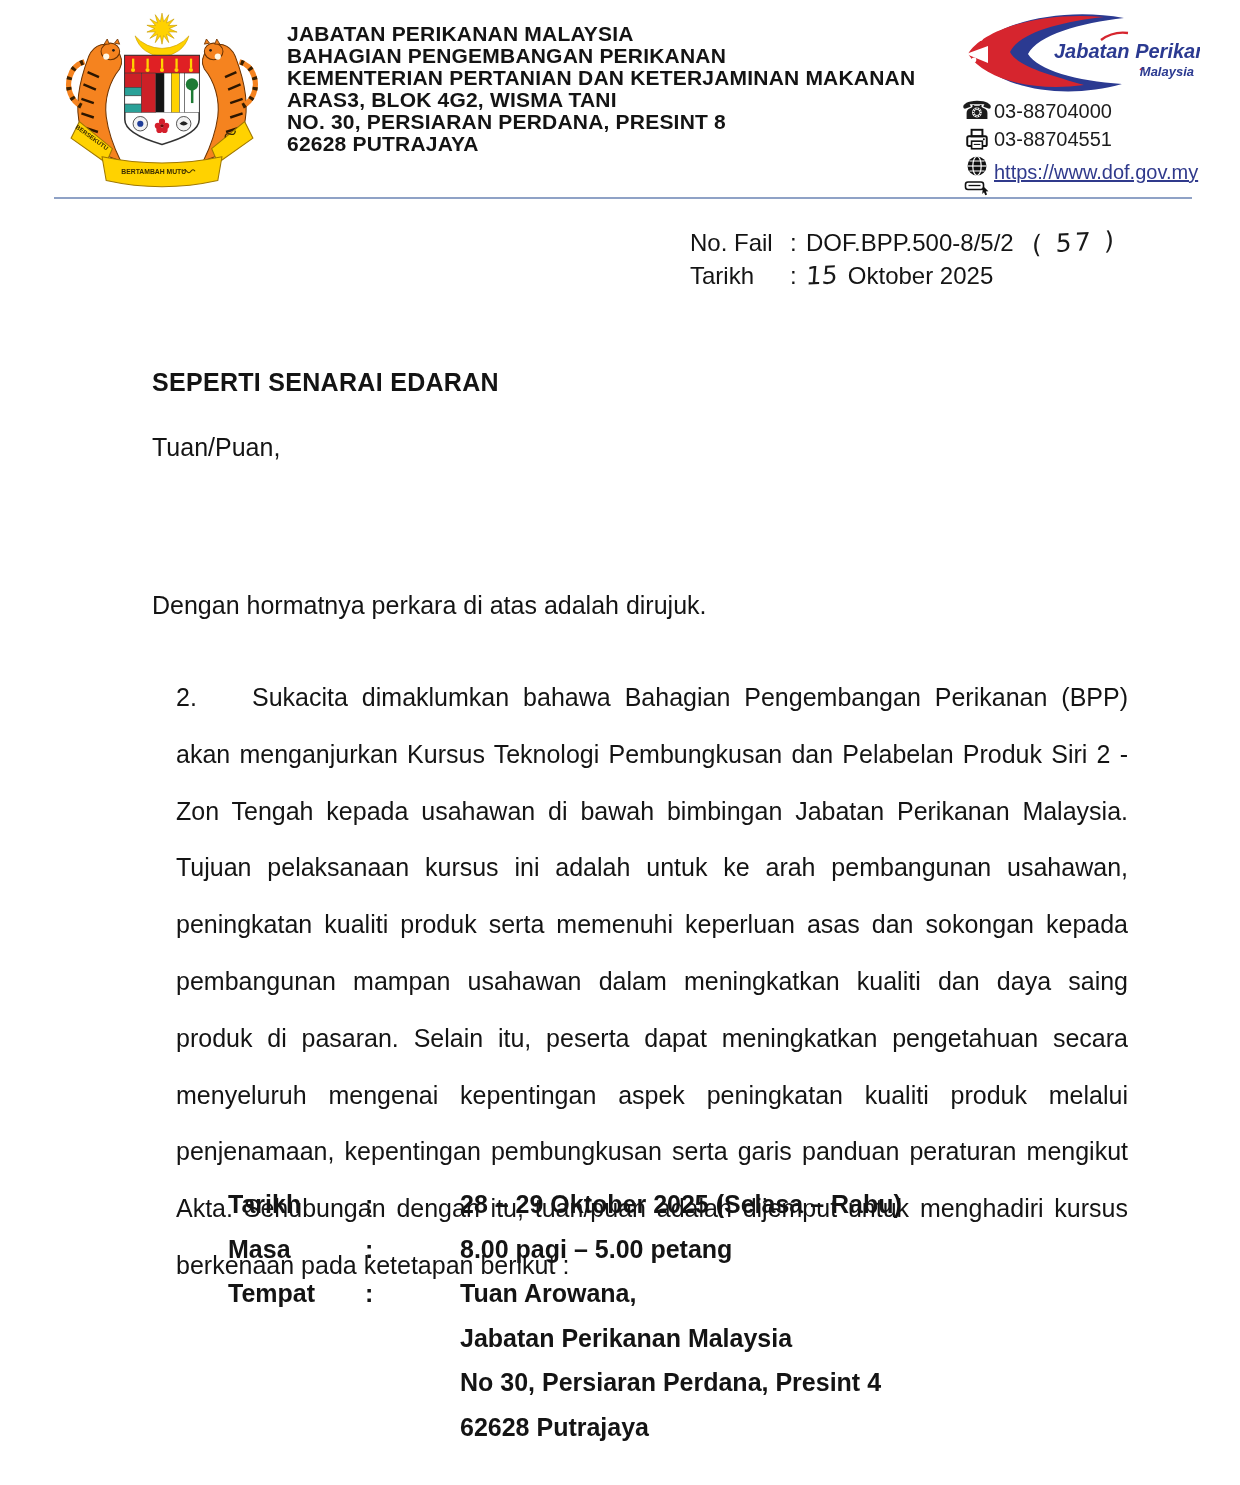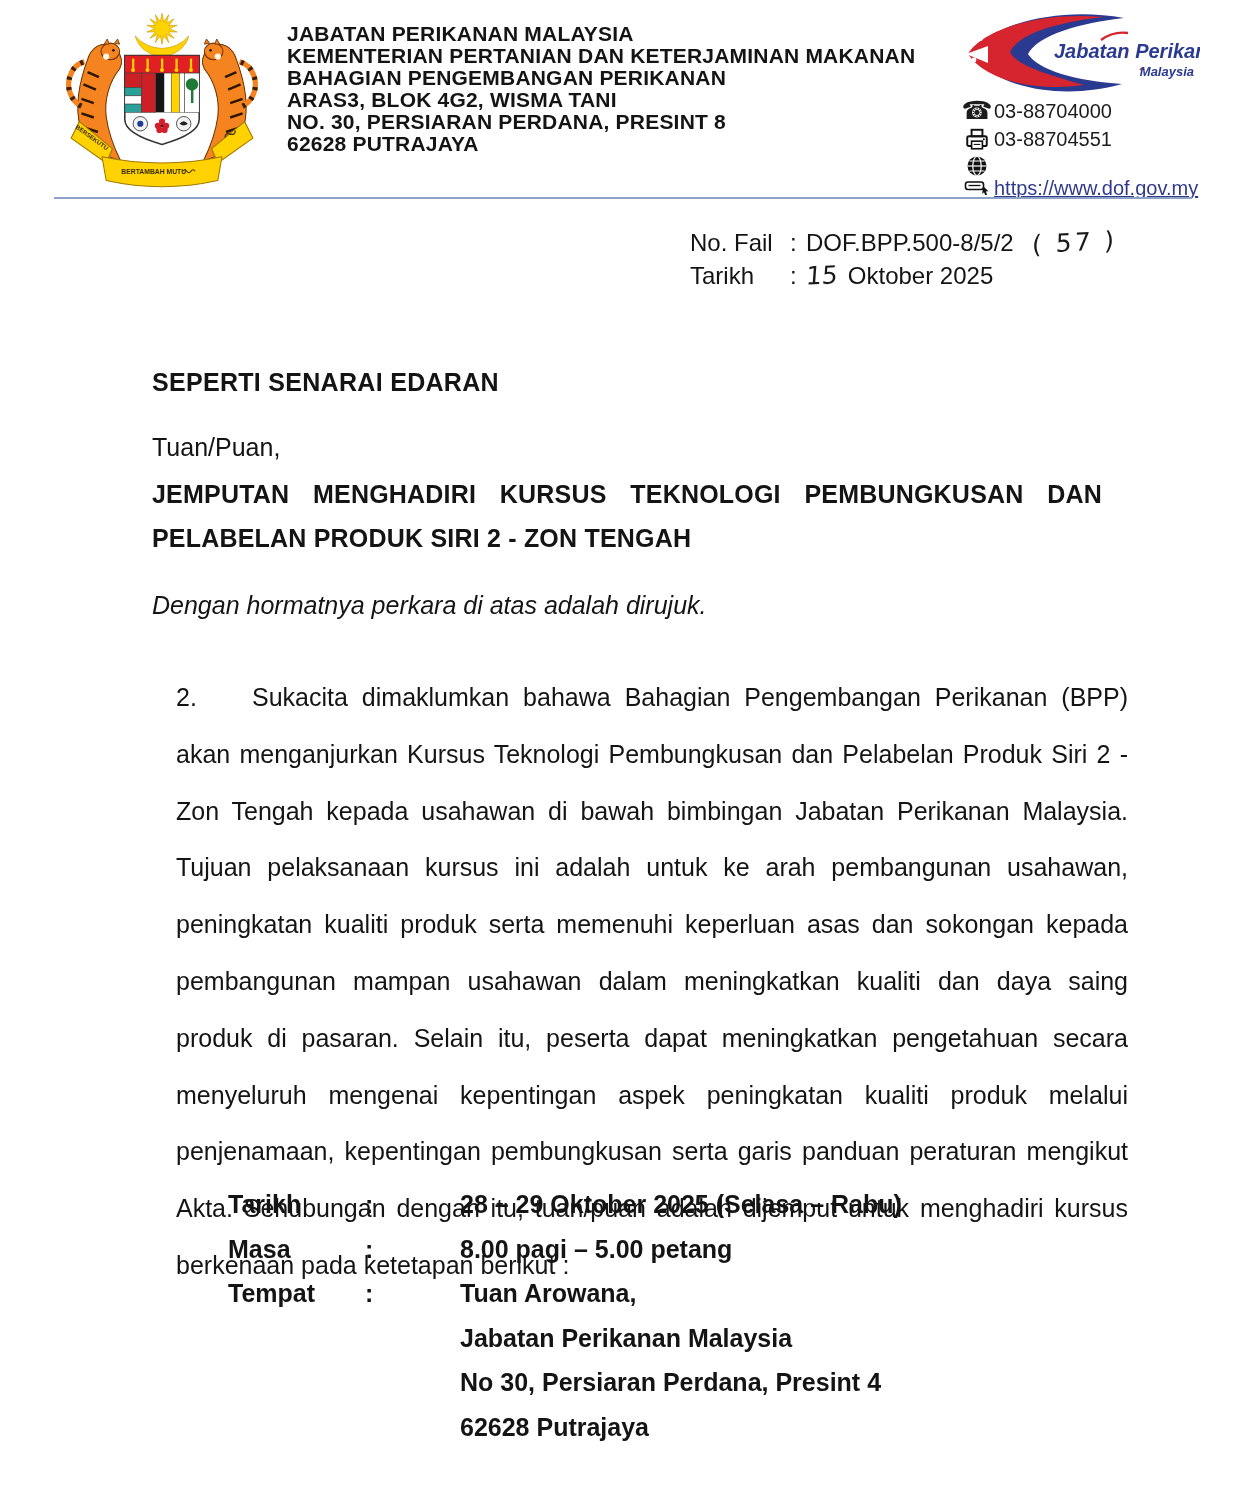--- a/index.html
+++ b/index.html
@@ -14,34 +14,34 @@
   }
   
   .crest{position:absolute;left:58px;top:8px;width:208px;height:186px;}
   .agency{position:absolute;left:287px;top:23px;font-weight:bold;font-size:21px;line-height:22px;letter-spacing:.2px;white-space:nowrap;}
   .logo{position:absolute;left:948px;top:8px;width:252px;height:88px;}
   .contacts{position:absolute;left:960px;top:99px;font-size:20px;color:#1c1c1c;}
   .contact-row{display:flex;align-items:center;margin-bottom:3px;}
   .contact-row .ico{width:34px;flex:0 0 34px;display:flex;justify-content:center;}
   .phone-glyph{font-family:"DejaVu Sans",sans-serif;font-size:25px;line-height:24px;}
   .contact-row.web{align-items:flex-start;}
-  .contact-row.web .txt{margin-top:22px;}
+  .contact-row.web .txt{margin-top:6px;}
   .link{color:#303a8c;text-decoration:underline;}
   .divider{position:absolute;left:54px;top:197px;width:1138px;height:2px;background:#8fa2c6;}
   
   .fileinfo{position:absolute;left:664px;top:226px;font-size:24px;line-height:33px;}
   .file-row{display:grid;grid-template-columns:100px 16px auto;margin-left:26px;}
   .hand{font-family:"DejaVu Sans",sans-serif;display:inline-block;transform:rotate(-3deg) skewX(-5deg);font-size:25px;color:#1a1a1a;}
   .hand.num57{letter-spacing:3px;margin-left:18px;}
   .hand.day{margin-right:10px;transform:rotate(-2deg) skewX(-6deg);}
   
   .distribution{position:absolute;left:152px;top:352px;font-size:25px;font-weight:bold;letter-spacing:.3px;margin-top:16px;}
   .salutation{position:absolute;left:152px;top:433px;font-size:25px;}
   .subject{position:absolute;left:152px;top:472px;width:950px;font-size:25px;font-weight:bold;line-height:44px;text-align:justify;letter-spacing:.2px;}
-  .intro{position:absolute;left:152px;top:591px;font-size:25px;font-style:italic;}
+  .intro{position:absolute;left:152px;top:591px;font-size:25px;}
   .para2{position:absolute;left:152px;top:669px;width:952px;font-size:25px;line-height:56.8px;text-align:justify;margin-left:24px;}
   .para-num{display:inline-block;width:76px;}
   
   .details{position:absolute;left:228px;top:1182px;font-size:25px;font-weight:bold;}
   .detail-row{display:grid;grid-template-columns:137px 95px auto;line-height:44.6px;}
   .detail-cont{display:grid;grid-template-columns:232px auto;line-height:44.6px;}
   .nowrap{white-space:nowrap;}
 </style>
 </head>
 <body>
@@ -115,22 +115,22 @@
         <text x="31" y="127" font-size="6" font-weight="bold" fill="#3a2c00" text-anchor="middle" transform="rotate(36 31 127)" font-family="Liberation Sans, sans-serif">BERSEKUTU</text>
         <text x="92" y="161" font-size="6.6" font-weight="bold" fill="#3a2c00" text-anchor="middle" font-family="Liberation Sans, sans-serif">BERTAMBAH MUTU</text>
         <path d="M120,158 q2,-3 4,0 q2,3 4,0 q2,-3 4,0" stroke="#3a2c00" stroke-width="1" fill="none"></path>
         <path d="M160,122 q3,-4 6,0 q3,4 6,0" stroke="#3a2c00" stroke-width="1.2" fill="none" transform="rotate(-34 166 122)"></path>
       </g>
     </svg>
   </div>
 
   <div class="agency">
     <div>JABATAN PERIKANAN MALAYSIA</div>
+    <div>BAHAGIAN PENGEMBANGAN PERIKANAN</div>
     <div>KEMENTERIAN PERTANIAN DAN KETERJAMINAN MAKANAN</div>
-    <div>BAHAGIAN PENGEMBANGAN PERIKANAN</div>
     <div>ARAS3, BLOK 4G2, WISMA TANI</div>
     <div>NO. 30, PERSIARAN PERDANA, PRESINT 8</div>
     <div>62628 PUTRAJAYA</div>
   </div>
 
   <div class="logo">
     <svg viewBox="0 0 240 88" width="252" height="88">
       <path d="M170,10 C105,-2 35,16 18,46 C42,82 112,92 168,76 C122,73 84,62 74,46 C84,27 126,15 170,10 Z" fill="#2b3a91"></path>
       <path d="M150,9 C85,3 28,22 14,46 C31,72 80,84 130,77 C95,67 63,58 56,44 C65,25 105,14 150,9 Z" fill="#d6252e"></path>
       <path d="M12,46 L34,38 L34,55 Z" fill="#ffffff"></path>
@@ -189,21 +189,20 @@
       <span>Tarikh</span>
       <span>:</span>
       <span class="nowrap"><span class="hand day">15</span><span>Oktober 2025</span></span>
     </div>
   </div>
 
   <div class="distribution">SEPERTI SENARAI EDARAN</div>
 
   <div class="salutation">Tuan/Puan,</div>
 
-  <div class="subject">JEMPUTAN MENGHADIRI KURSUS TEKNOLOGI PEMBUNGKUSAN DAN PELABELAN PRODUK SIRI 2 - ZON TENGAH</div>
 
   <div class="intro">Dengan hormatnya perkara di atas adalah dirujuk.</div>
 
   <div class="para2">
     <span class="para-num">2.</span><span>Sukacita dimaklumkan bahawa Bahagian Pengembangan Perikanan (BPP) akan menganjurkan Kursus Teknologi Pembungkusan dan Pelabelan Produk Siri 2 - Zon Tengah kepada usahawan di bawah bimbingan Jabatan Perikanan Malaysia. Tujuan pelaksanaan kursus ini adalah untuk ke arah pembangunan usahawan, peningkatan kualiti produk serta memenuhi keperluan asas dan sokongan kepada pembangunan mampan usahawan dalam meningkatkan kualiti dan daya saing produk di pasaran. Selain itu, peserta dapat meningkatkan pengetahuan secara menyeluruh mengenai kepentingan aspek peningkatan kualiti produk melalui penjenamaan, kepentingan pembungkusan serta garis panduan peraturan mengikut Akta. Sehubungan dengan itu, tuan/puan adalah dijemput untuk menghadiri kursus berkenaan pada ketetapan berikut :</span>
   </div>
 
   <div class="details">
     <div class="detail-row">
       <span>Tarikh</span>

